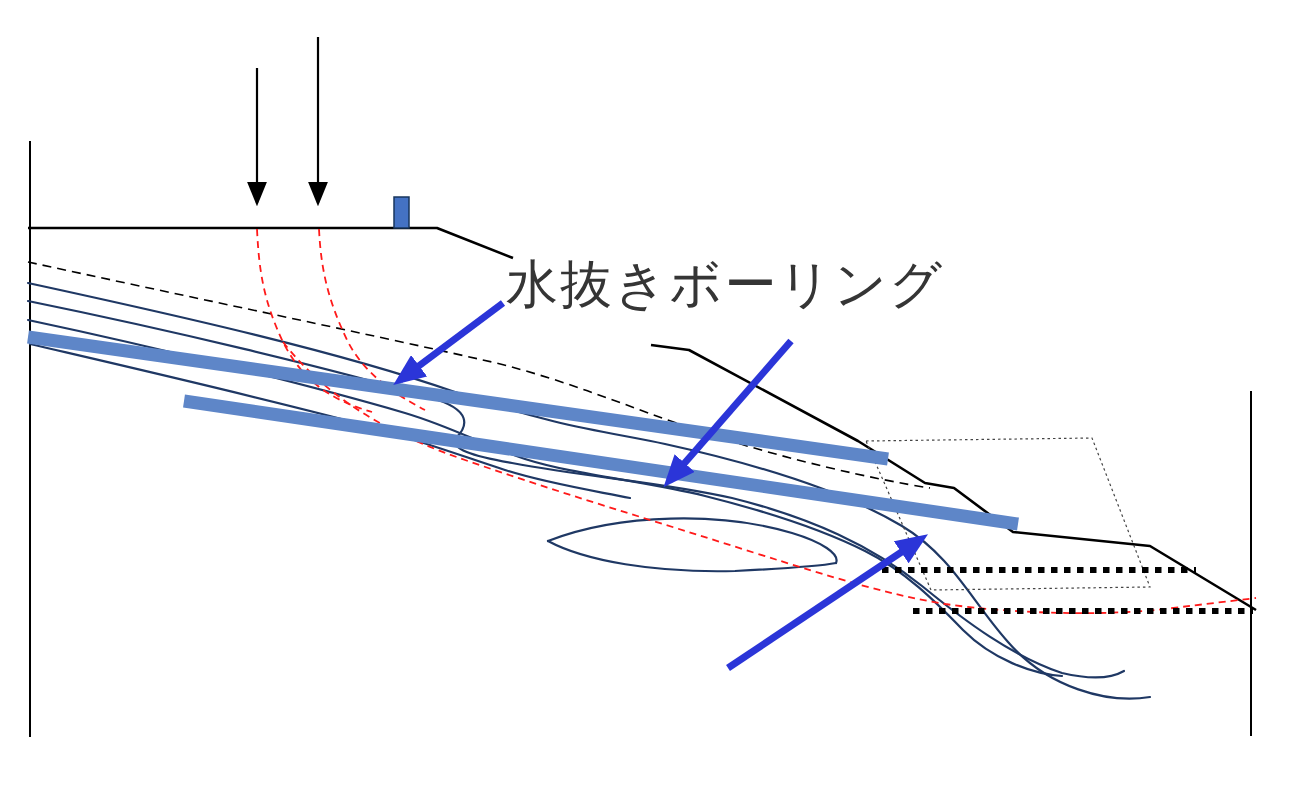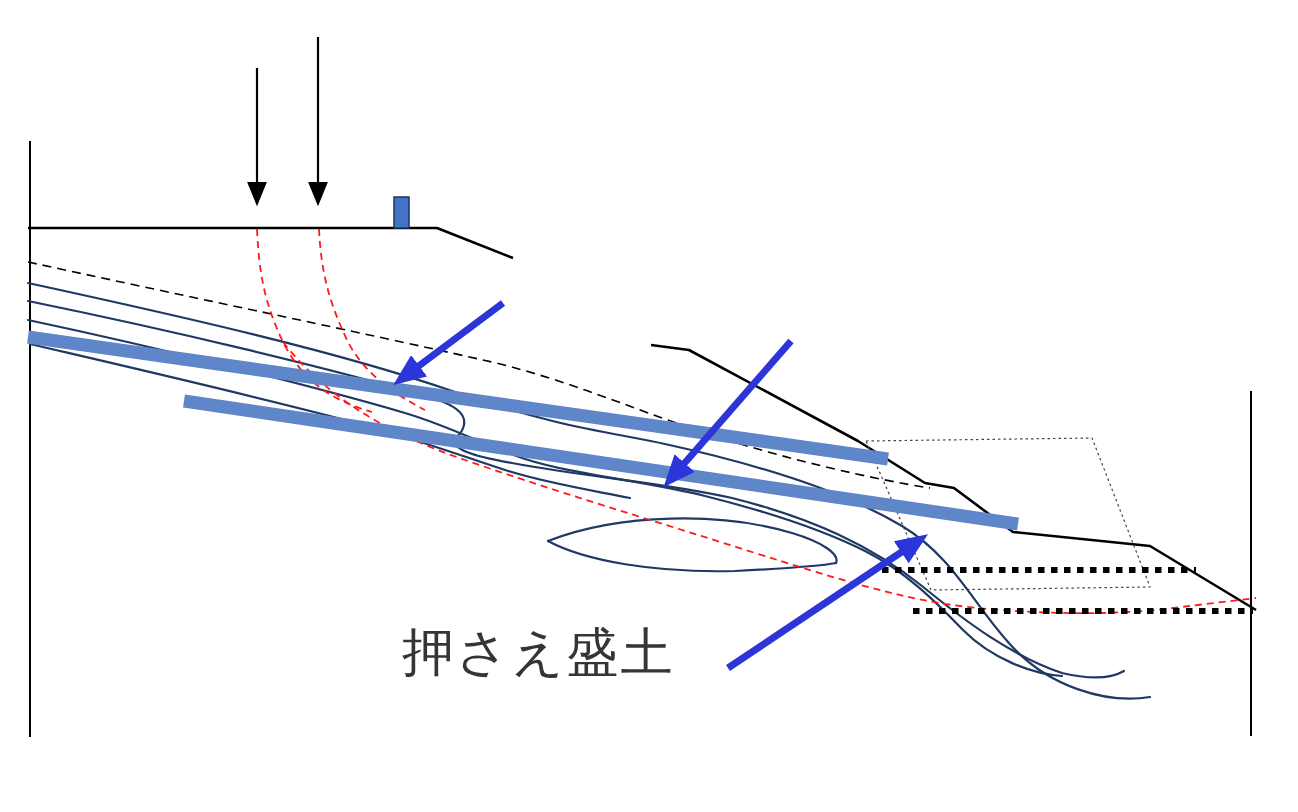--- a/index.html
+++ b/index.html
@@ -79,16 +79,16 @@
 
     <rect class="structure" x="394" y="197" width="15" height="31"></rect>
 
     <g>
       <line class="ann-line" x1="503" y1="303" x2="400" y2="380" marker-end="url(#blue-head)"></line>
       <line class="ann-line" x1="791" y1="341" x2="669" y2="481" marker-end="url(#blue-head)"></line>
       <line class="ann-line" x1="728" y1="668" x2="921" y2="539" marker-end="url(#blue-head)"></line>
     </g>
   </svg>
 
+  <div class="diagram-label" id="label-drainage">水抜きボーリング</div>
 
-  <div class="diagram-label" id="label-counterweight">押さえ盛土</div>
 
 </div>
 
 </body></html>

